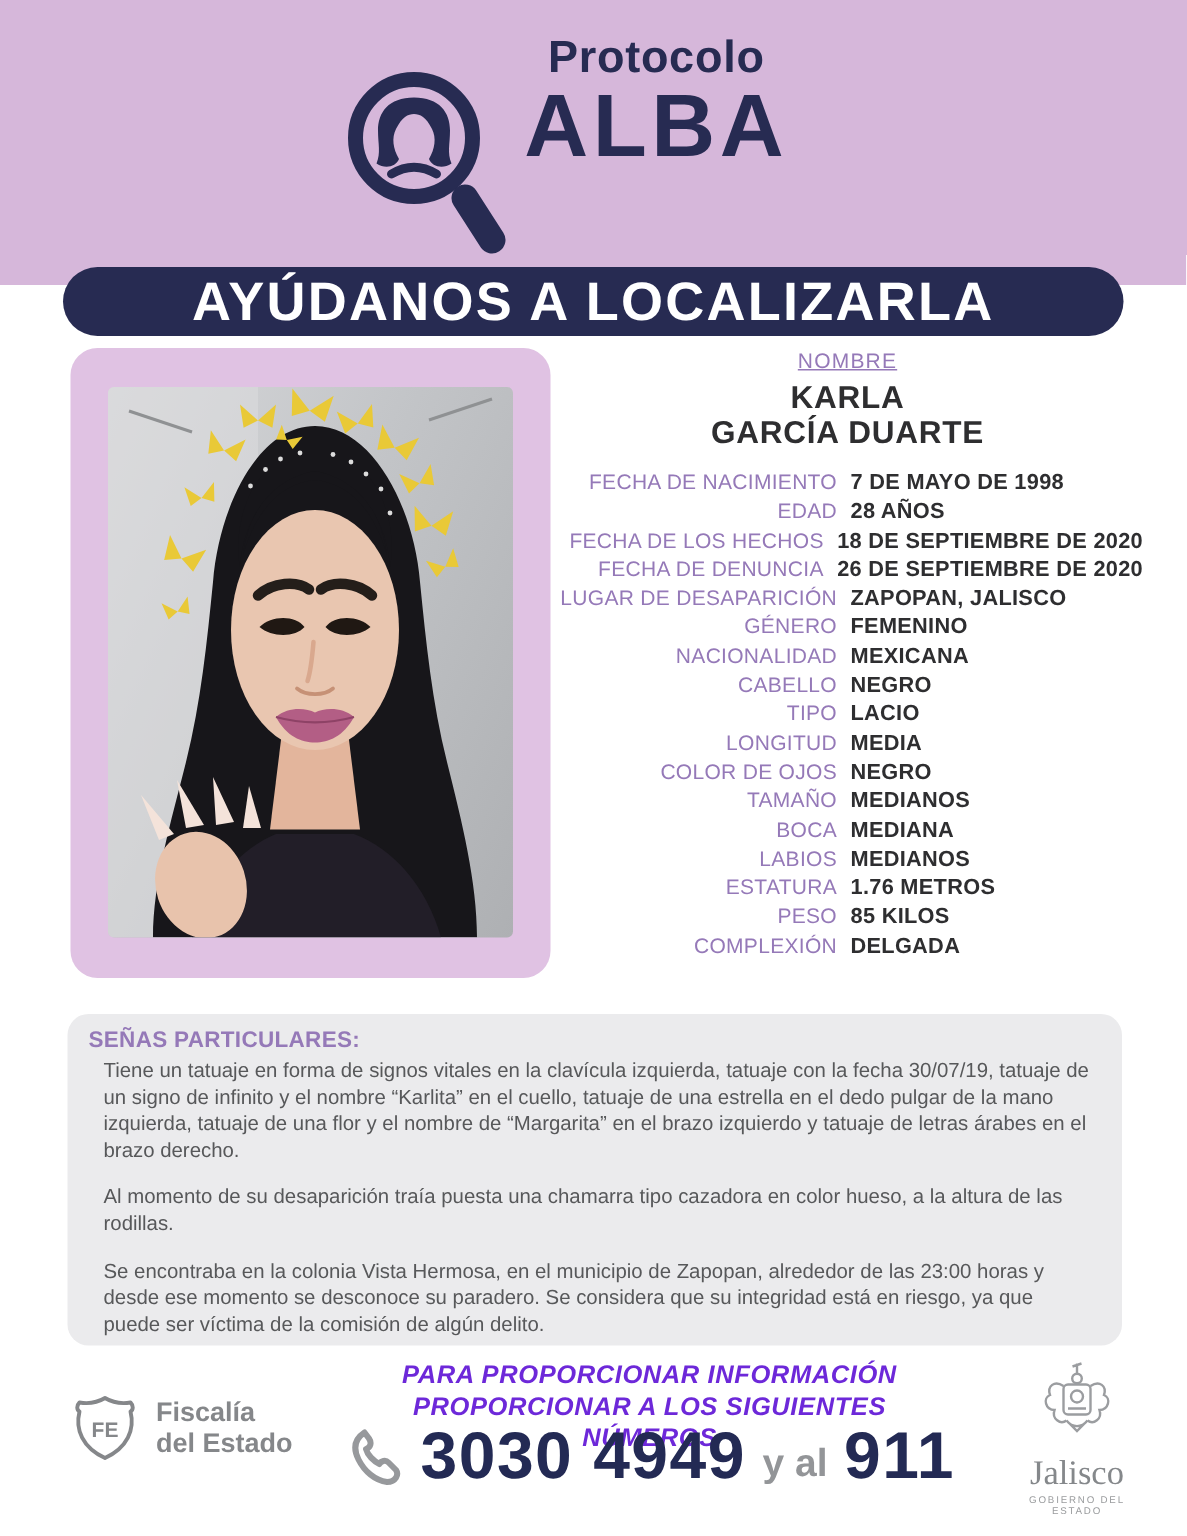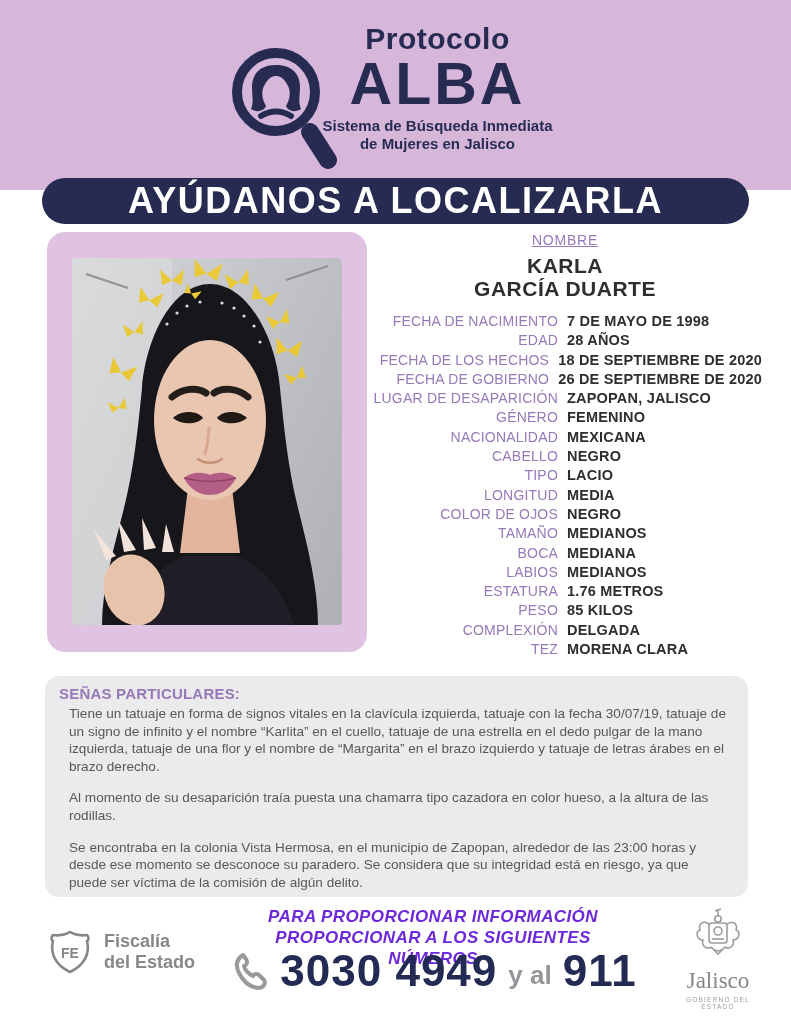--- a/index.html
+++ b/index.html
@@ -60,24 +60,20 @@
   <svg class="logo-icon" viewBox="0 0 112 126" fill="none" xmlns="http://www.w3.org/2000/svg">
     <circle cx="48" cy="48" r="39" stroke="#272b52" stroke-width="10"></circle>
     <line x1="82" y1="88" x2="100" y2="116" stroke="#272b52" stroke-width="18" stroke-linecap="round"></line>
     <path d="M48 21 C31 21 24 31 24 43 C24 52 26 58 23 65 C29 69 36 67 38 62 C42 68 40 65 38 62 C34 55 33 48 36 42 C40 34 44 32 48 32 C52 32 56 34 60 42 C63 48 62 55 58 62 C60 67 67 69 73 65 C70 58 72 52 72 43 C72 31 65 21 48 21 Z" fill="#272b52"></path>
     <path d="M33 72 Q48 63 63 72" stroke="#272b52" stroke-width="6" stroke-linecap="round" fill="none"></path>
   </svg>
 
   <div class="header-text">
     <div class="protocolo">Protocolo</div>
     <div class="alba">ALBA</div>
-    <div class="tagline">
-      <div>Sistema de Búsqueda Inmediata</div>
-      <div>de Mujeres en Jalisco</div>
-    </div>
   </div>
 
   <div class="banner">AYÚDANOS A LOCALIZARLA</div>
 
   <div class="photo-frame">
     <div class="photo">
       <svg width="270" height="367" viewBox="0 0 270 367" xmlns="http://www.w3.org/2000/svg">
         <defs>
           <path id="bf" d="M0 2 L-10 -7 L-8 6 Z M0 2 L10 -7 L8 6 Z"></path>
         </defs>
@@ -156,21 +152,21 @@
         </div>
       <div class="frow">
           <div class="flabel">EDAD</div>
           <div class="fvalue">28 AÑOS</div>
         </div>
       <div class="frow">
           <div class="flabel">FECHA DE LOS HECHOS</div>
           <div class="fvalue">18 DE SEPTIEMBRE DE 2020</div>
         </div>
       <div class="frow">
-          <div class="flabel">FECHA DE GOBIERNO</div>
+          <div class="flabel">FECHA DE DENUNCIA</div>
           <div class="fvalue">26 DE SEPTIEMBRE DE 2020</div>
         </div>
       <div class="frow">
           <div class="flabel">LUGAR DE DESAPARICIÓN</div>
           <div class="fvalue">ZAPOPAN, JALISCO</div>
         </div>
       <div class="frow">
           <div class="flabel">GÉNERO</div>
           <div class="fvalue">FEMENINO</div>
         </div>
@@ -210,24 +206,20 @@
           <div class="flabel">ESTATURA</div>
           <div class="fvalue">1.76 METROS</div>
         </div>
       <div class="frow">
           <div class="flabel">PESO</div>
           <div class="fvalue">85 KILOS</div>
         </div>
       <div class="frow">
           <div class="flabel">COMPLEXIÓN</div>
           <div class="fvalue">DELGADA</div>
-        </div>
-      <div class="frow">
-          <div class="flabel">TEZ</div>
-          <div class="fvalue">MORENA CLARA</div>
         </div>
     </div>
   </div>
 
   <div class="graybox">
     <div class="sec-title">SEÑAS PARTICULARES:</div>
     <div class="sec-text">Tiene un tatuaje en forma de signos vitales en la clavícula izquierda, tatuaje con la fecha 30/07/19, tatuaje de un signo de infinito y el nombre “Karlita” en el cuello, tatuaje de una estrella en el dedo pulgar de la mano izquierda, tatuaje de una flor y el nombre de “Margarita” en el brazo izquierdo y tatuaje de letras árabes en el brazo derecho.</div>
     <div class="sec-text space">Al momento de su desaparición traía puesta una chamarra tipo cazadora en color hueso, a la altura de las rodillas.</div>
     <div class="sec-text space">Se encontraba en la colonia Vista Hermosa, en el municipio de Zapopan, alrededor de las 23:00 horas y desde ese momento se desconoce su paradero. Se considera que su integridad está en riesgo, ya que puede ser víctima de la comisión de algún delito.</div>
   </div>

